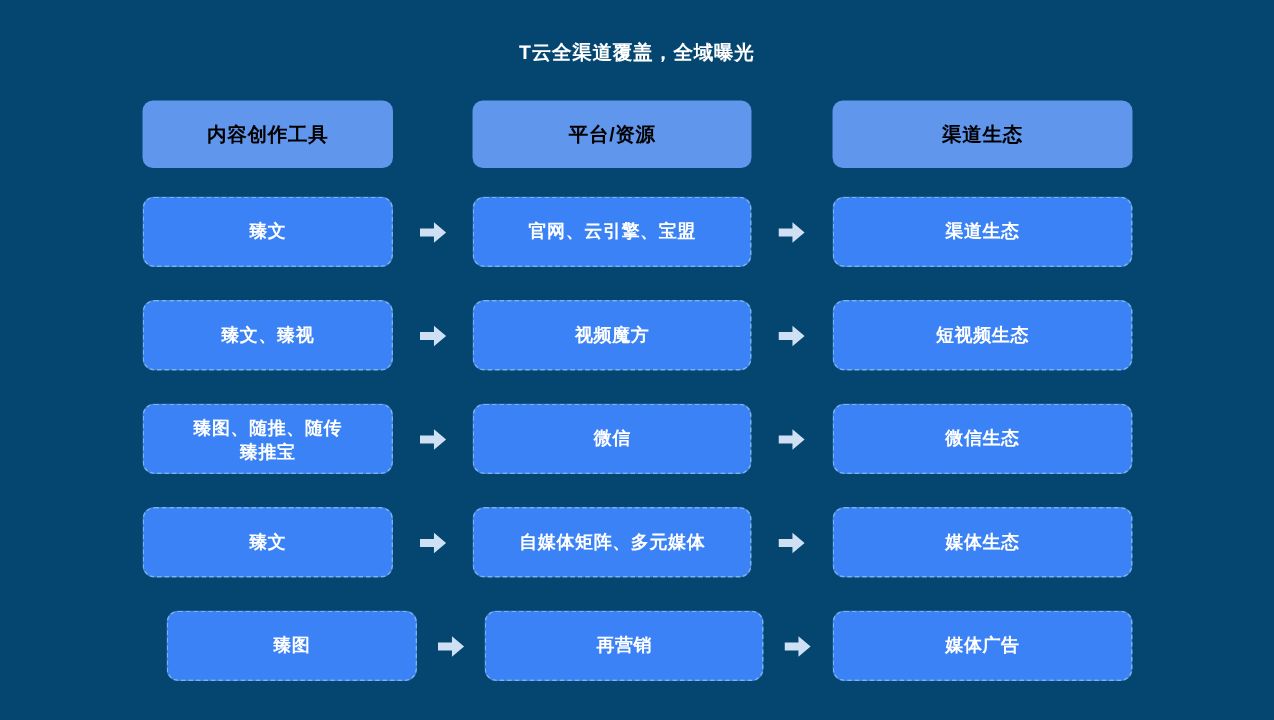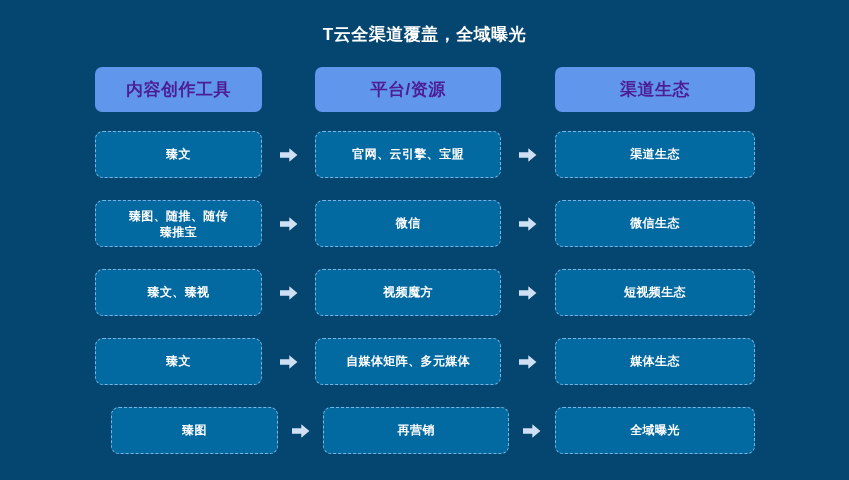--- a/index.html
+++ b/index.html
@@ -17,21 +17,21 @@
     position: relative;
   }
 
   
   .slide-title {
     position: absolute;
     top: 24px;
     left: 0;
     width: 849px;
     text-align: center;
-    font-size: 17px;
+    font-size: 13px;
     font-weight: bold;
     letter-spacing: 0.5px;
     color: #ffffff;
     line-height: 22px;
   }
 
   
   .diagram {
     position: absolute;
     top: 67px;
@@ -68,36 +68,36 @@
   .header-row { margin-bottom: 19px; }
 
   .header-box {
     width: 100%;
     height: 45px;
     background: #6196ed;
     border-radius: 7px;
     display: flex;
     align-items: center;
     justify-content: center;
-    font-size: 17px;
+    font-size: 13px;
     font-weight: bold;
-    color: #4c1d95;
+    color: #000000;
     letter-spacing: 0.5px;
   }
 
   
   .content-row { margin-bottom: 22px; }
   .content-row:last-child { margin-bottom: 0; padding-left: 16px; }
 
   .cell-box {
     width: 100%;
     height: 47px;
     border: 1px dashed #7fb4e0;
     border-radius: 8px;
-    background: #0369a1;
+    background: #3b82f6;
     display: flex;
     align-items: center;
     justify-content: center;
     text-align: center;
     font-size: 12px;
     font-weight: bold;
     color: #ffffff;
     line-height: 15px;
     letter-spacing: 0.4px;
     padding: 0 6px;
@@ -161,20 +161,45 @@
               <path d="M0 5.3 H9.3 V1.2 L17.4 8 L9.3 14.8 V10.7 H0 Z" fill="#cfe0f5"></path>
             </svg>
           </span>
         </div>
         <div class="col col-3">
           <div class="cell-box">渠道生态</div>
         </div>
       </div>
       <div class="grid-row content-row">
         <div class="col col-1">
+          <div class="cell-box">臻文、臻视</div>
+        </div>
+        <div class="arrow-cell">
+          <span class="arrow-icon">
+            <svg width="18" height="16" viewBox="0 0 18 16" xmlns="http://www.w3.org/2000/svg">
+              <path d="M0 5.3 H9.3 V1.2 L17.4 8 L9.3 14.8 V10.7 H0 Z" fill="#cfe0f5"></path>
+            </svg>
+          </span>
+        </div>
+        <div class="col col-2">
+          <div class="cell-box">视频魔方</div>
+        </div>
+        <div class="arrow-cell gap2">
+          <span class="arrow-icon">
+            <svg width="18" height="16" viewBox="0 0 18 16" xmlns="http://www.w3.org/2000/svg">
+              <path d="M0 5.3 H9.3 V1.2 L17.4 8 L9.3 14.8 V10.7 H0 Z" fill="#cfe0f5"></path>
+            </svg>
+          </span>
+        </div>
+        <div class="col col-3">
+          <div class="cell-box">短视频生态</div>
+        </div>
+      </div>
+      <div class="grid-row content-row">
+        <div class="col col-1">
           <div class="cell-box two-line">臻图、随推、随传<br>臻推宝</div>
         </div>
         <div class="arrow-cell">
           <span class="arrow-icon">
             <svg width="18" height="16" viewBox="0 0 18 16" xmlns="http://www.w3.org/2000/svg">
               <path d="M0 5.3 H9.3 V1.2 L17.4 8 L9.3 14.8 V10.7 H0 Z" fill="#cfe0f5"></path>
             </svg>
           </span>
         </div>
         <div class="col col-2">
@@ -186,45 +211,20 @@
               <path d="M0 5.3 H9.3 V1.2 L17.4 8 L9.3 14.8 V10.7 H0 Z" fill="#cfe0f5"></path>
             </svg>
           </span>
         </div>
         <div class="col col-3">
           <div class="cell-box">微信生态</div>
         </div>
       </div>
       <div class="grid-row content-row">
         <div class="col col-1">
-          <div class="cell-box">臻文、臻视</div>
-        </div>
-        <div class="arrow-cell">
-          <span class="arrow-icon">
-            <svg width="18" height="16" viewBox="0 0 18 16" xmlns="http://www.w3.org/2000/svg">
-              <path d="M0 5.3 H9.3 V1.2 L17.4 8 L9.3 14.8 V10.7 H0 Z" fill="#cfe0f5"></path>
-            </svg>
-          </span>
-        </div>
-        <div class="col col-2">
-          <div class="cell-box">视频魔方</div>
-        </div>
-        <div class="arrow-cell gap2">
-          <span class="arrow-icon">
-            <svg width="18" height="16" viewBox="0 0 18 16" xmlns="http://www.w3.org/2000/svg">
-              <path d="M0 5.3 H9.3 V1.2 L17.4 8 L9.3 14.8 V10.7 H0 Z" fill="#cfe0f5"></path>
-            </svg>
-          </span>
-        </div>
-        <div class="col col-3">
-          <div class="cell-box">短视频生态</div>
-        </div>
-      </div>
-      <div class="grid-row content-row">
-        <div class="col col-1">
           <div class="cell-box">臻文</div>
         </div>
         <div class="arrow-cell">
           <span class="arrow-icon">
             <svg width="18" height="16" viewBox="0 0 18 16" xmlns="http://www.w3.org/2000/svg">
               <path d="M0 5.3 H9.3 V1.2 L17.4 8 L9.3 14.8 V10.7 H0 Z" fill="#cfe0f5"></path>
             </svg>
           </span>
         </div>
         <div class="col col-2">
@@ -256,18 +256,18 @@
           <div class="cell-box">再营销</div>
         </div>
         <div class="arrow-cell gap2">
           <span class="arrow-icon">
             <svg width="18" height="16" viewBox="0 0 18 16" xmlns="http://www.w3.org/2000/svg">
               <path d="M0 5.3 H9.3 V1.2 L17.4 8 L9.3 14.8 V10.7 H0 Z" fill="#cfe0f5"></path>
             </svg>
           </span>
         </div>
         <div class="col col-3">
-          <div class="cell-box">全域曝光</div>
+          <div class="cell-box">媒体广告</div>
         </div>
       </div>
     </div>
 
 </div>
 
 </body></html>

